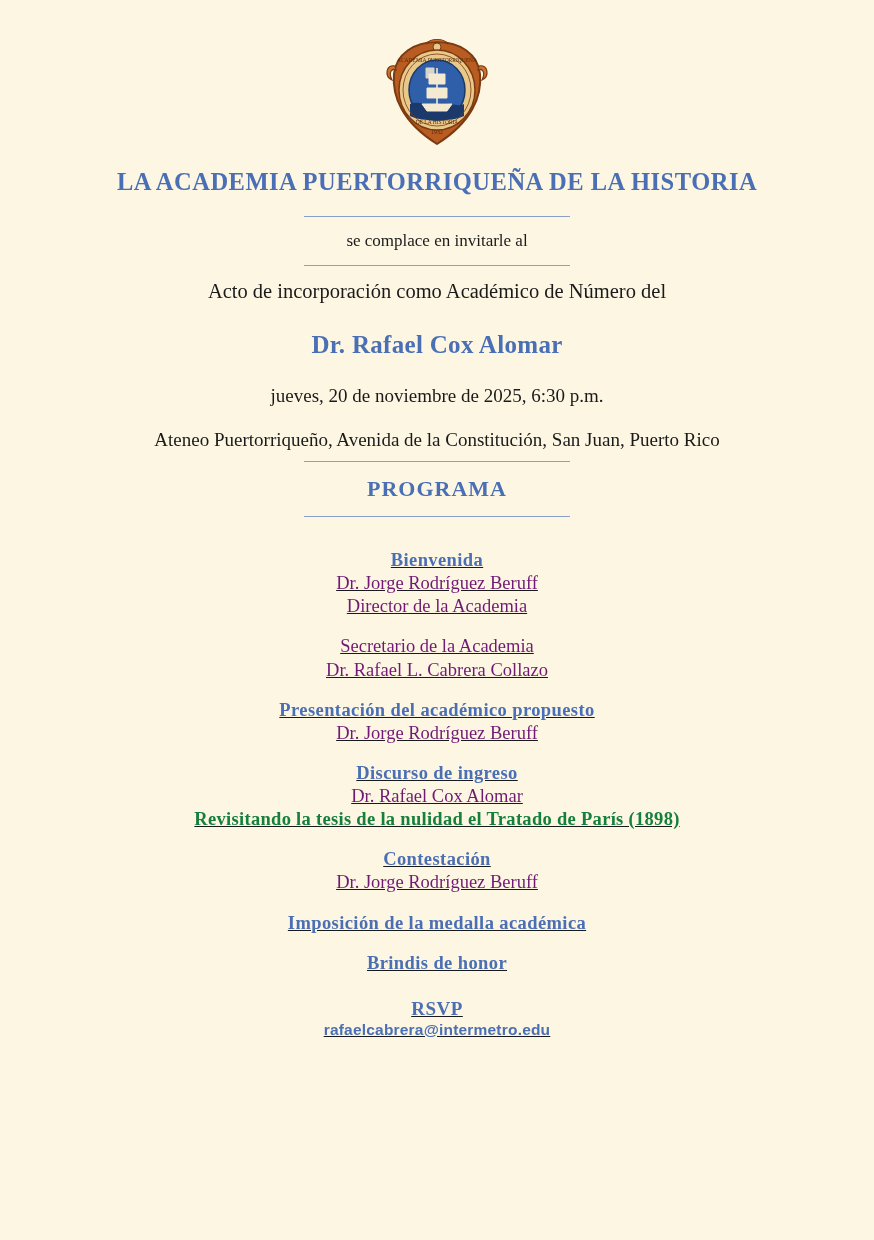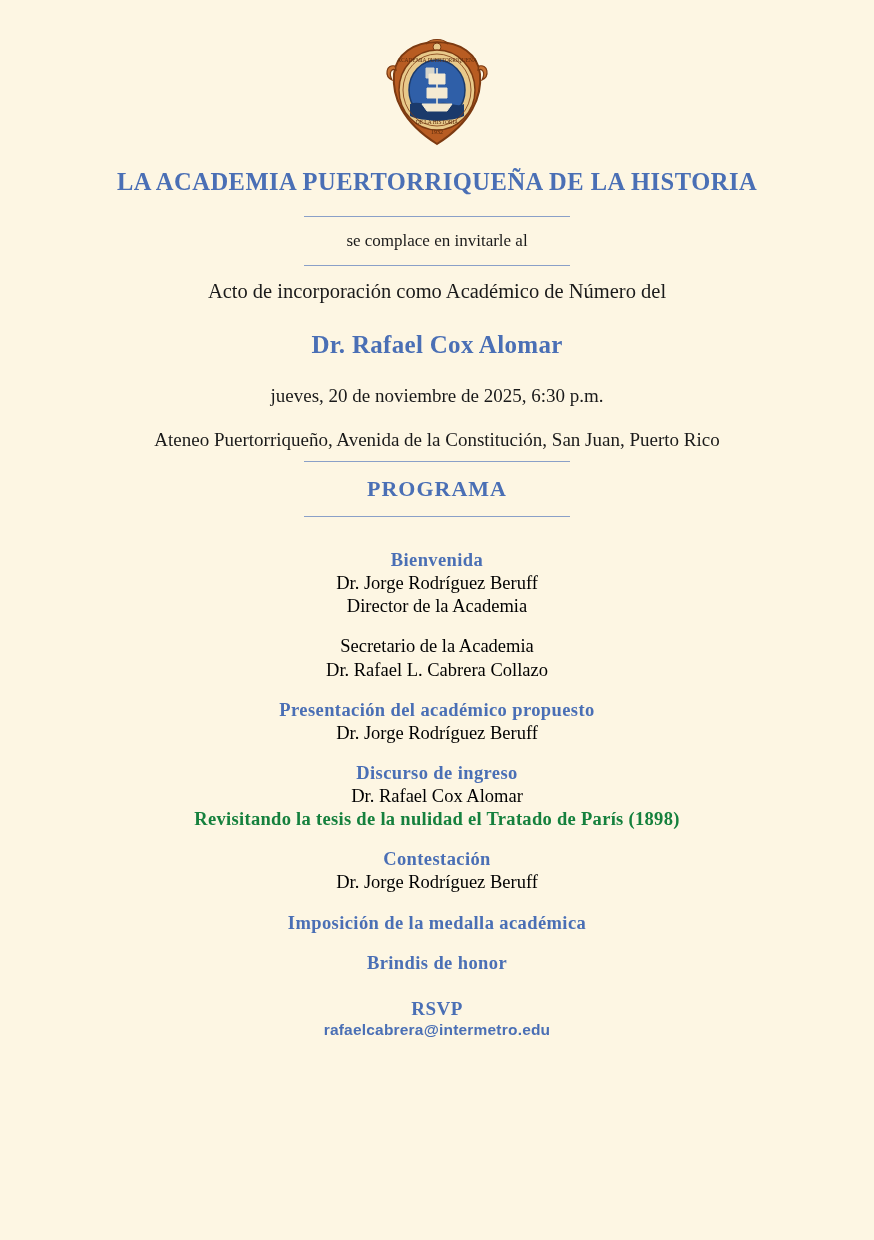--- a/index.html
+++ b/index.html
@@ -81,32 +81,33 @@
     letter-spacing: 1px;
     text-align: center;
   }
   .program-list {
     width: 100%;
     text-align: center;
     margin-top: 18px;
   }
   .pitem {
     margin-bottom: 17px;
+    text-decoration: underline;
   }
   .pitem:last-child { margin-bottom: 0; }
   .pitem-title {
     font-size: 18.5px;
     font-weight: bold;
     color: #4a6fb5;
     letter-spacing: 0.4px;
     line-height: 1.25;
   }
   .pitem-line {
     font-size: 18.5px;
-    color: #000000;
+    color: #701a75;
     line-height: 1.25;
   }
   .pitem-line.accent {
     color: #15803d;
     font-weight: bold;
     letter-spacing: 0.3px;
   }
   .pitem-line.mono-mail {
     font-family: "Liberation Sans", sans-serif;
     font-size: 15.5px;

